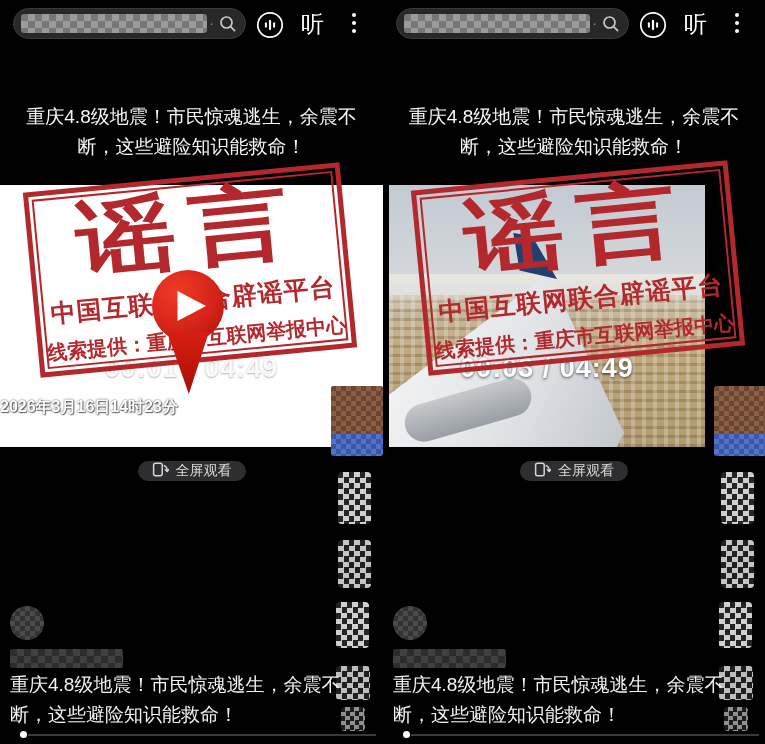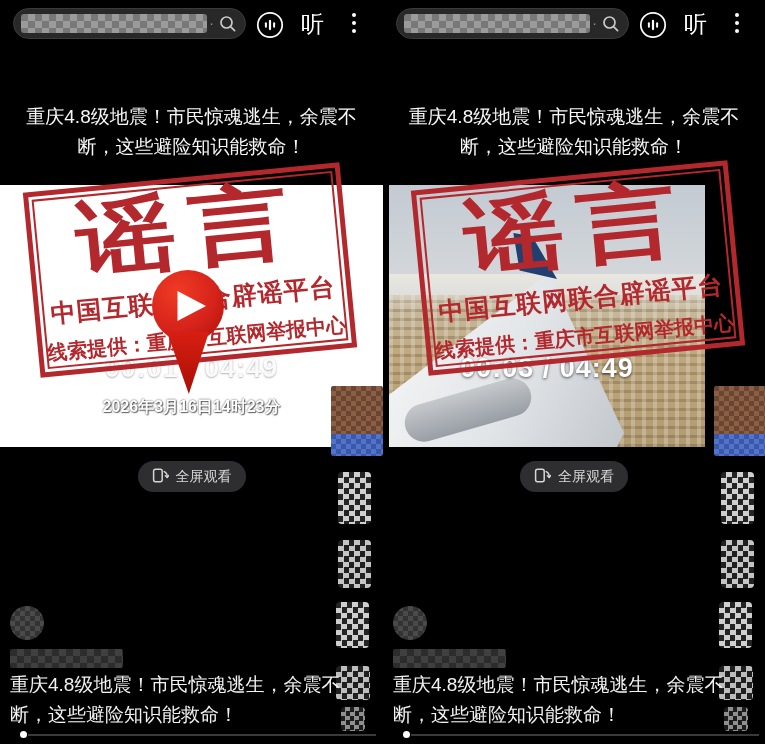--- a/index.html
+++ b/index.html
@@ -23,21 +23,21 @@
     line-height:30px;color:#f7f7f7;font-weight:500;z-index:1;}
 
   
   .video{position:absolute;top:185px;height:262px;overflow:hidden;}
   #p0 .video{left:0;width:383px;background:#fff;}
   #p1 .video{left:6px;width:316px;background:#cfd4d8;}
   .vtime{position:absolute;left:0;right:0;top:168px;text-align:center;font-weight:700;font-size:27px;
     letter-spacing:1px;z-index:3;}
   #p0 .vtime{color:#fafafa;text-shadow:0 1px 2px rgba(0,0,0,.28),0 0 1px rgba(0,0,0,.15);}
   #p1 .vtime{color:#fff;text-shadow:0 1px 3px rgba(0,0,0,.65);}
-  .vcap{position:absolute;left:0;right:0;top:212px;text-align:center;font-size:16px;font-weight:700;
+  .vcap{position:absolute;left:0;right:0;top:212px;text-align:left;font-size:16px;font-weight:700;
     color:#fff;z-index:3;text-shadow:0 0 2px rgba(0,0,0,.75),1px 1px 1px rgba(0,0,0,.5);}
 
   
   .sky{position:absolute;inset:0;background:linear-gradient(180deg,#c3cad2 0%,#d8dbdd 45%,#e6e3d9 62%);}
   .haze{position:absolute;left:0;right:0;top:34%;height:14%;
     background:linear-gradient(rgba(234,232,224,.95),rgba(234,232,224,0));}
   .city{position:absolute;left:0;right:0;top:42%;bottom:0;background:
     repeating-linear-gradient(90deg,rgba(255,255,255,.22) 0 4px,rgba(0,0,0,0) 4px 11px),
     repeating-linear-gradient(0deg,rgba(94,74,48,.28) 0 3px,rgba(0,0,0,0) 3px 9px),
     linear-gradient(180deg,#c9bda4 0%,#bfa87e 40%,#b19a70 100%);}
@@ -66,21 +66,21 @@
   .stamp-word{font-size:84px;line-height:80px;font-weight:900;letter-spacing:12px;margin:8px 0 0 6px;
     transform:scaleX(1.18);}
   .stamp-org{font-size:25px;font-weight:800;margin-top:14px;letter-spacing:1px;}
   .stamp-src{font-size:20px;font-weight:800;margin-top:9px;}
 
   
   .upl{position:absolute;left:331px;top:386px;width:52px;height:70px;z-index:6;border-radius:3px;overflow:hidden;}
   .upl .t{height:68%;} .upl .b{height:32%;}
 
   
-  .fsbtn{position:absolute;left:50%;transform:translateX(-50%);top:461px;height:31px;border-radius:16px;
+  .fsbtn{position:absolute;left:50%;transform:translateX(-50%);top:461px;height:20px;border-radius:16px;
     background:#2e2e30;display:flex;align-items:center;gap:7px;padding:0 14px;z-index:2;}
   .fsbtn span{font-size:14px;color:#d9d9d9;}
 
   
   .act{position:absolute;border-radius:4px;z-index:2;}
   .a1{left:338px;top:472px;width:33px;height:52px;}
   .a2{left:338px;top:540px;width:33px;height:48px;}
   .a3{left:336px;top:602px;width:33px;height:46px;}
   .a4{left:336px;top:666px;width:34px;height:34px;}
   .a5{left:341px;top:707px;width:24px;height:24px;}

